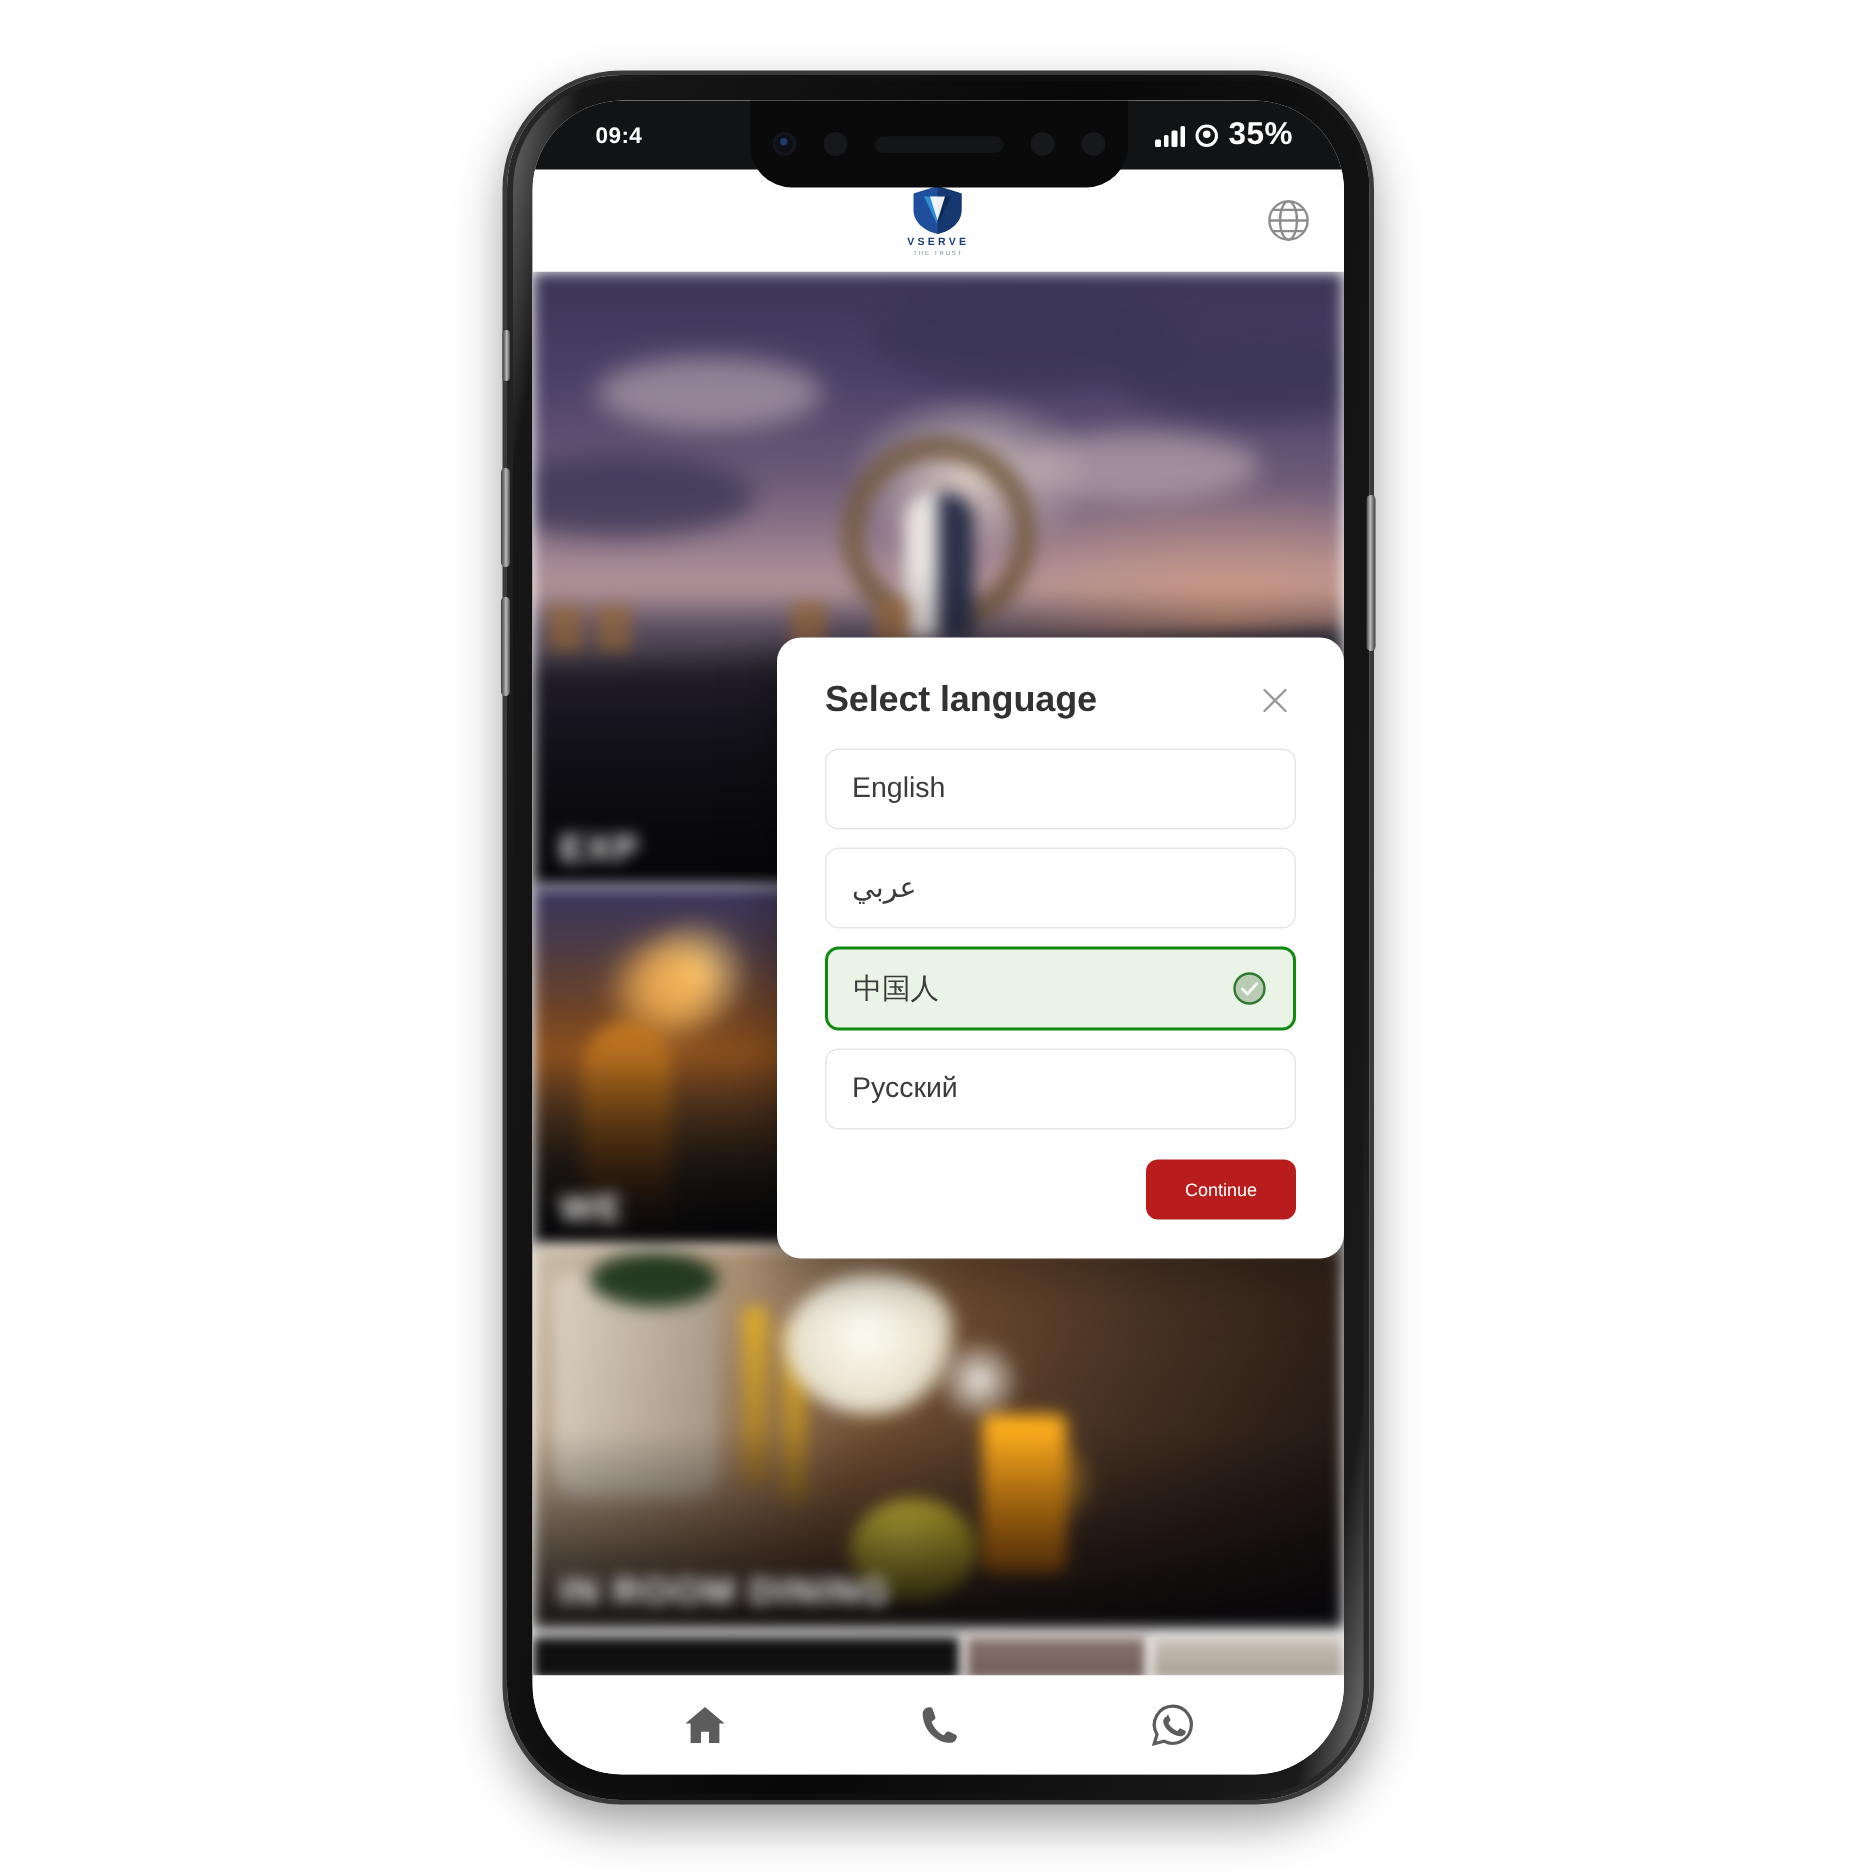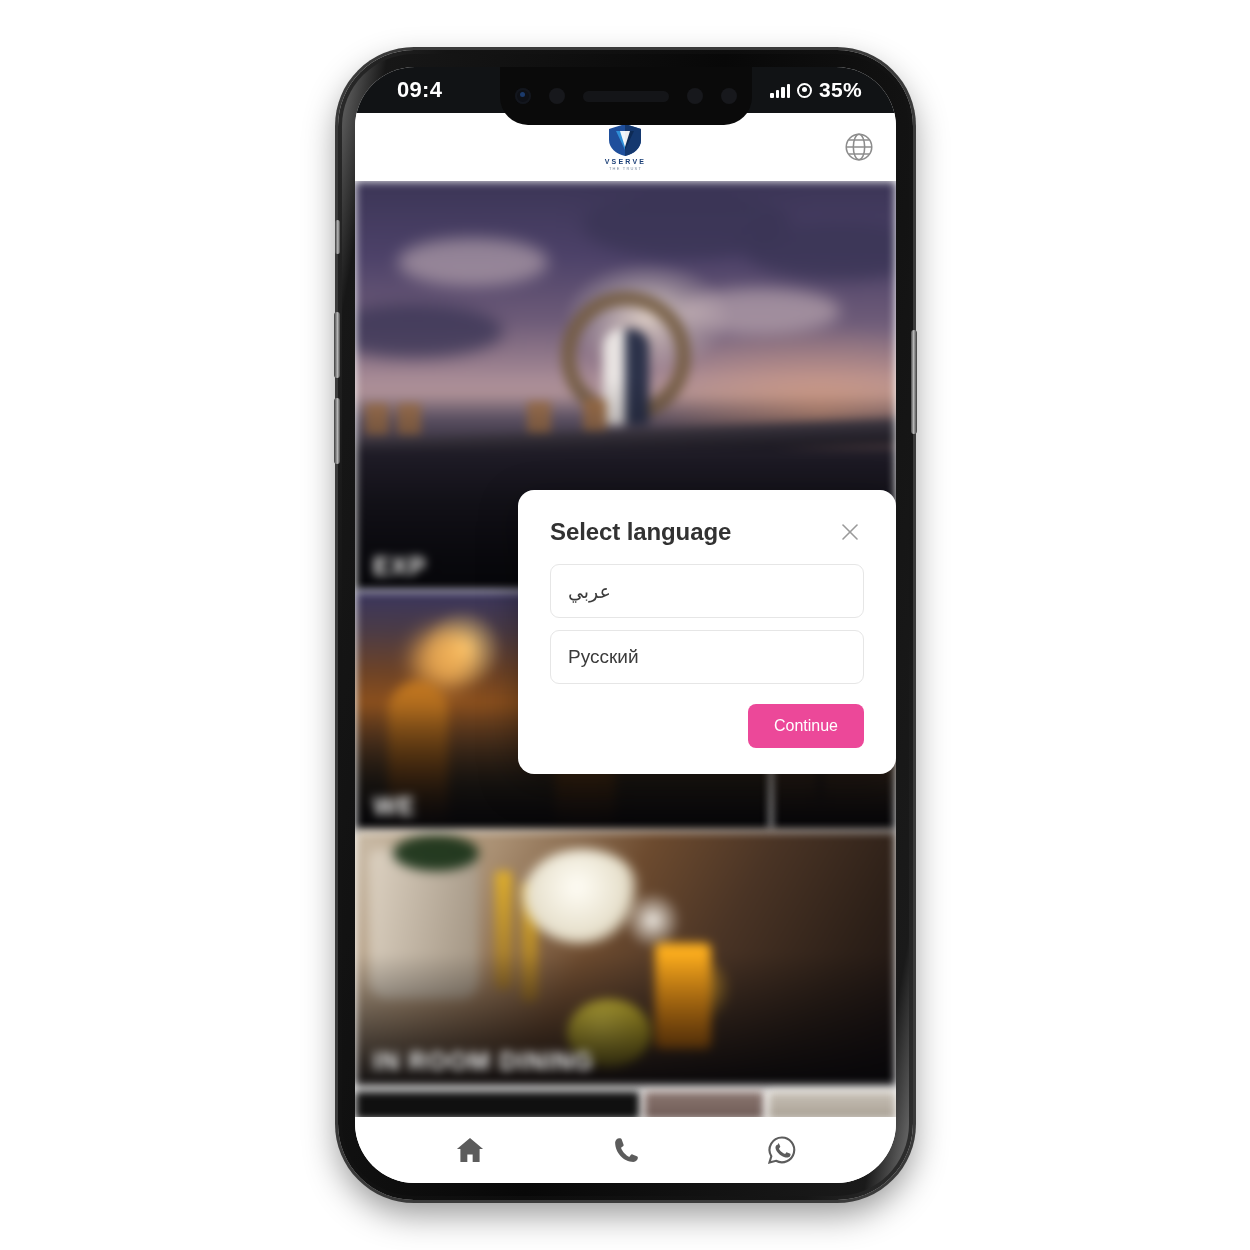--- a/index.html
+++ b/index.html
@@ -61,21 +61,21 @@
     position:relative;
     height:46px;
     background:#111315;
     color:#ffffff;
     display:flex; align-items:center; justify-content:space-between;
     padding:0 34px 0 42px;
     font-size:21px; font-weight:bold;
     letter-spacing:.3px;
     z-index:6;
   }
-  #status-time{ font-size:22px; font-weight:bold; }
+  #status-time{ font-size:15px; font-weight:bold; }
   #status-right{ display:flex; align-items:center; gap:7px; }
   .sig-bars{ display:flex; align-items:flex-end; gap:2px; height:15px; }
   .sig-bars i{ display:block; width:3.5px; background:#fff; border-radius:1px; }
   .sig-bars i:nth-child(1){height:5px;}
   .sig-bars i:nth-child(2){height:8px;}
   .sig-bars i:nth-child(3){height:11px;}
   .sig-bars i:nth-child(4){height:14px;}
   .rec-dot{
     width:15px;height:15px;border-radius:50%;
     border:2.5px solid #ffffff; position:relative;
@@ -324,26 +324,26 @@
     background:#e9f4e6;
     height:56px;
   }
   .lang-option .check{ line-height:0; }
 
   #dialog-footer{
     display:flex; justify-content:flex-end;
     margin-top:20px;
   }
   #continue-btn{
-    background:#ec4899;
+    background:#b91c1c;
     color:#ffffff;
     border:none;
     border-radius:8px;
     padding:13px 26px;
-    font-size:16px;
+    font-size:12px;
     font-family:"Liberation Sans", sans-serif;
     cursor:pointer;
   }
 </style>
 </head>
 <body>
 
 <div id="stage">
 
   <div id="phone-frame">
@@ -482,25 +482,37 @@
           <div id="dialog-header">
             <span id="dialog-title">Select language</span>
             <span id="close-btn">
               <svg width="24" height="24" viewBox="0 0 24 24" stroke="#9a9a9a" stroke-width="1.6" stroke-linecap="round">
                 <line x1="5" y1="5" x2="19" y2="19"></line>
                 <line x1="19" y1="5" x2="5" y2="19"></line>
               </svg>
             </span>
           </div>
 
+          <div class="lang-option">
+            <span>English</span>
+          </div>
 
           <div class="lang-option">
             <span>عربي</span>
           </div>
 
+          <div class="lang-option selected">
+            <span>中国人</span>
+            <span class="check">
+              <svg width="24" height="24" viewBox="0 0 24 24">
+                <circle cx="12" cy="12" r="10" fill="#b9cbb3" stroke="#2f7a2f" stroke-width="1.6"></circle>
+                <path d="M7.2 12.3 L10.6 15.6 L16.8 8.8" fill="none" stroke="#f2f7f0" stroke-width="2" stroke-linecap="round" stroke-linejoin="round"></path>
+              </svg>
+            </span>
+          </div>
 
           <div class="lang-option">
             <span>Русский</span>
           </div>
 
           <div id="dialog-footer">
             <button id="continue-btn">Continue</button>
           </div>
 
         </div>

